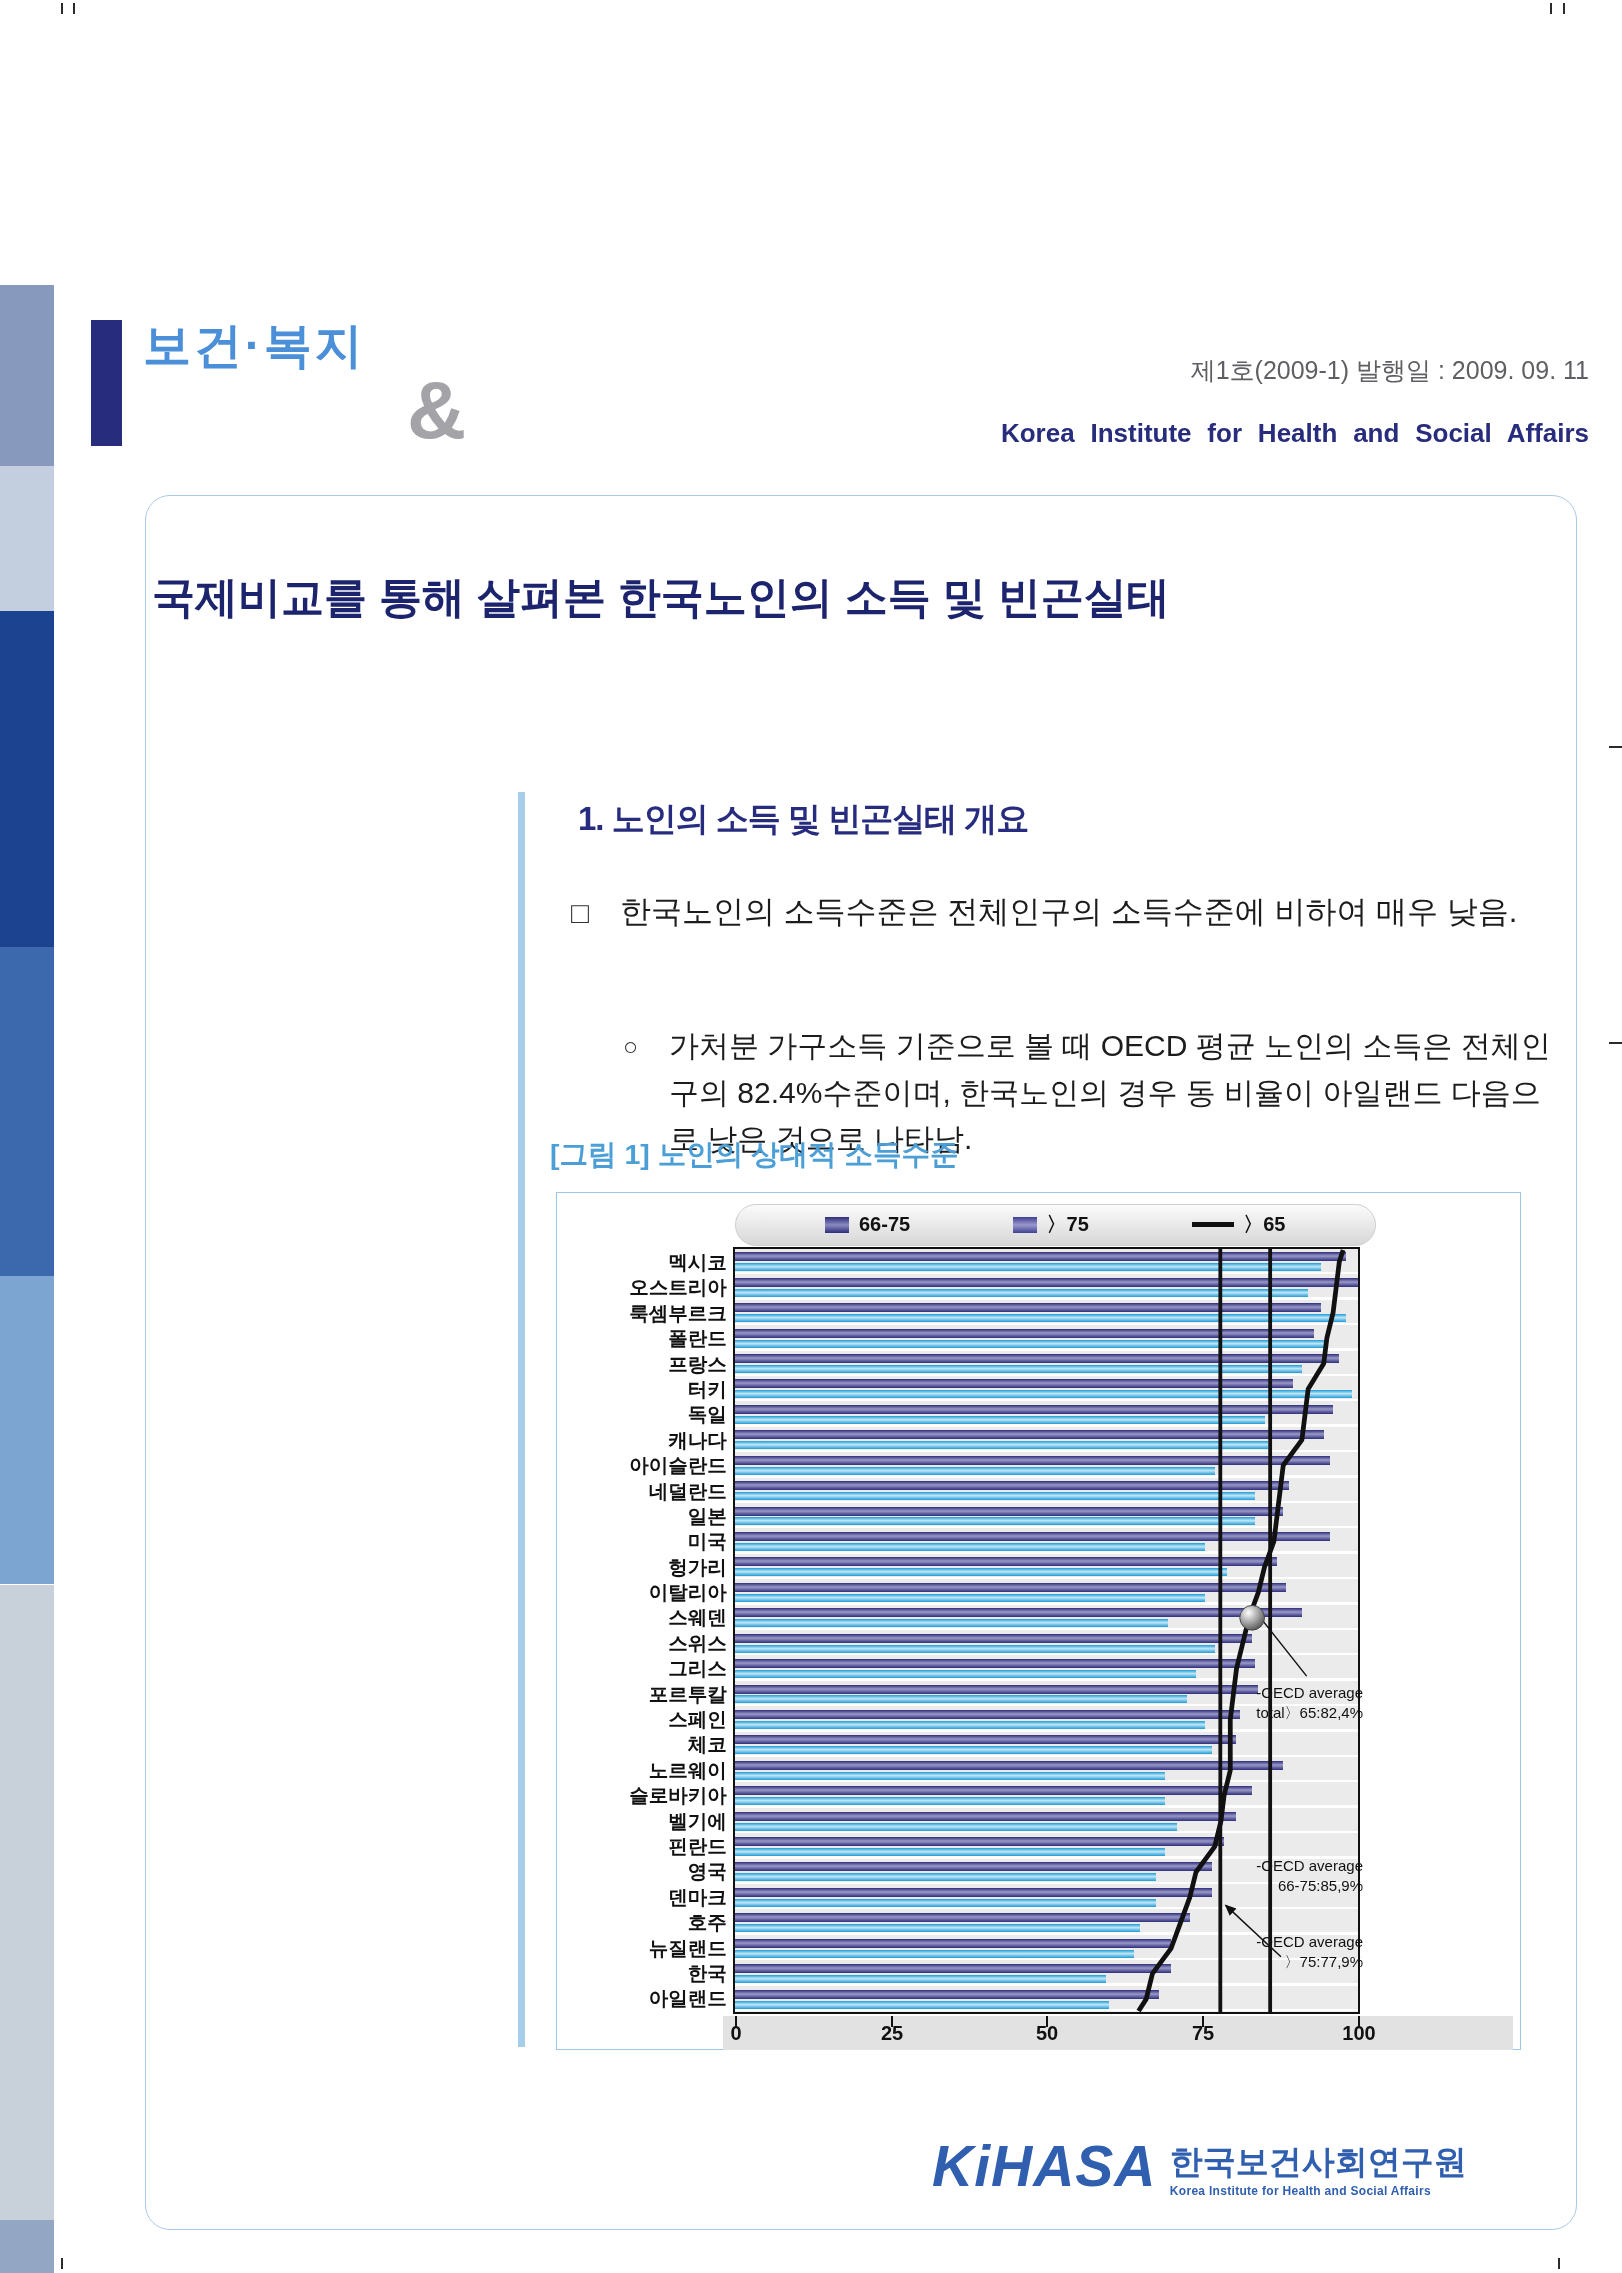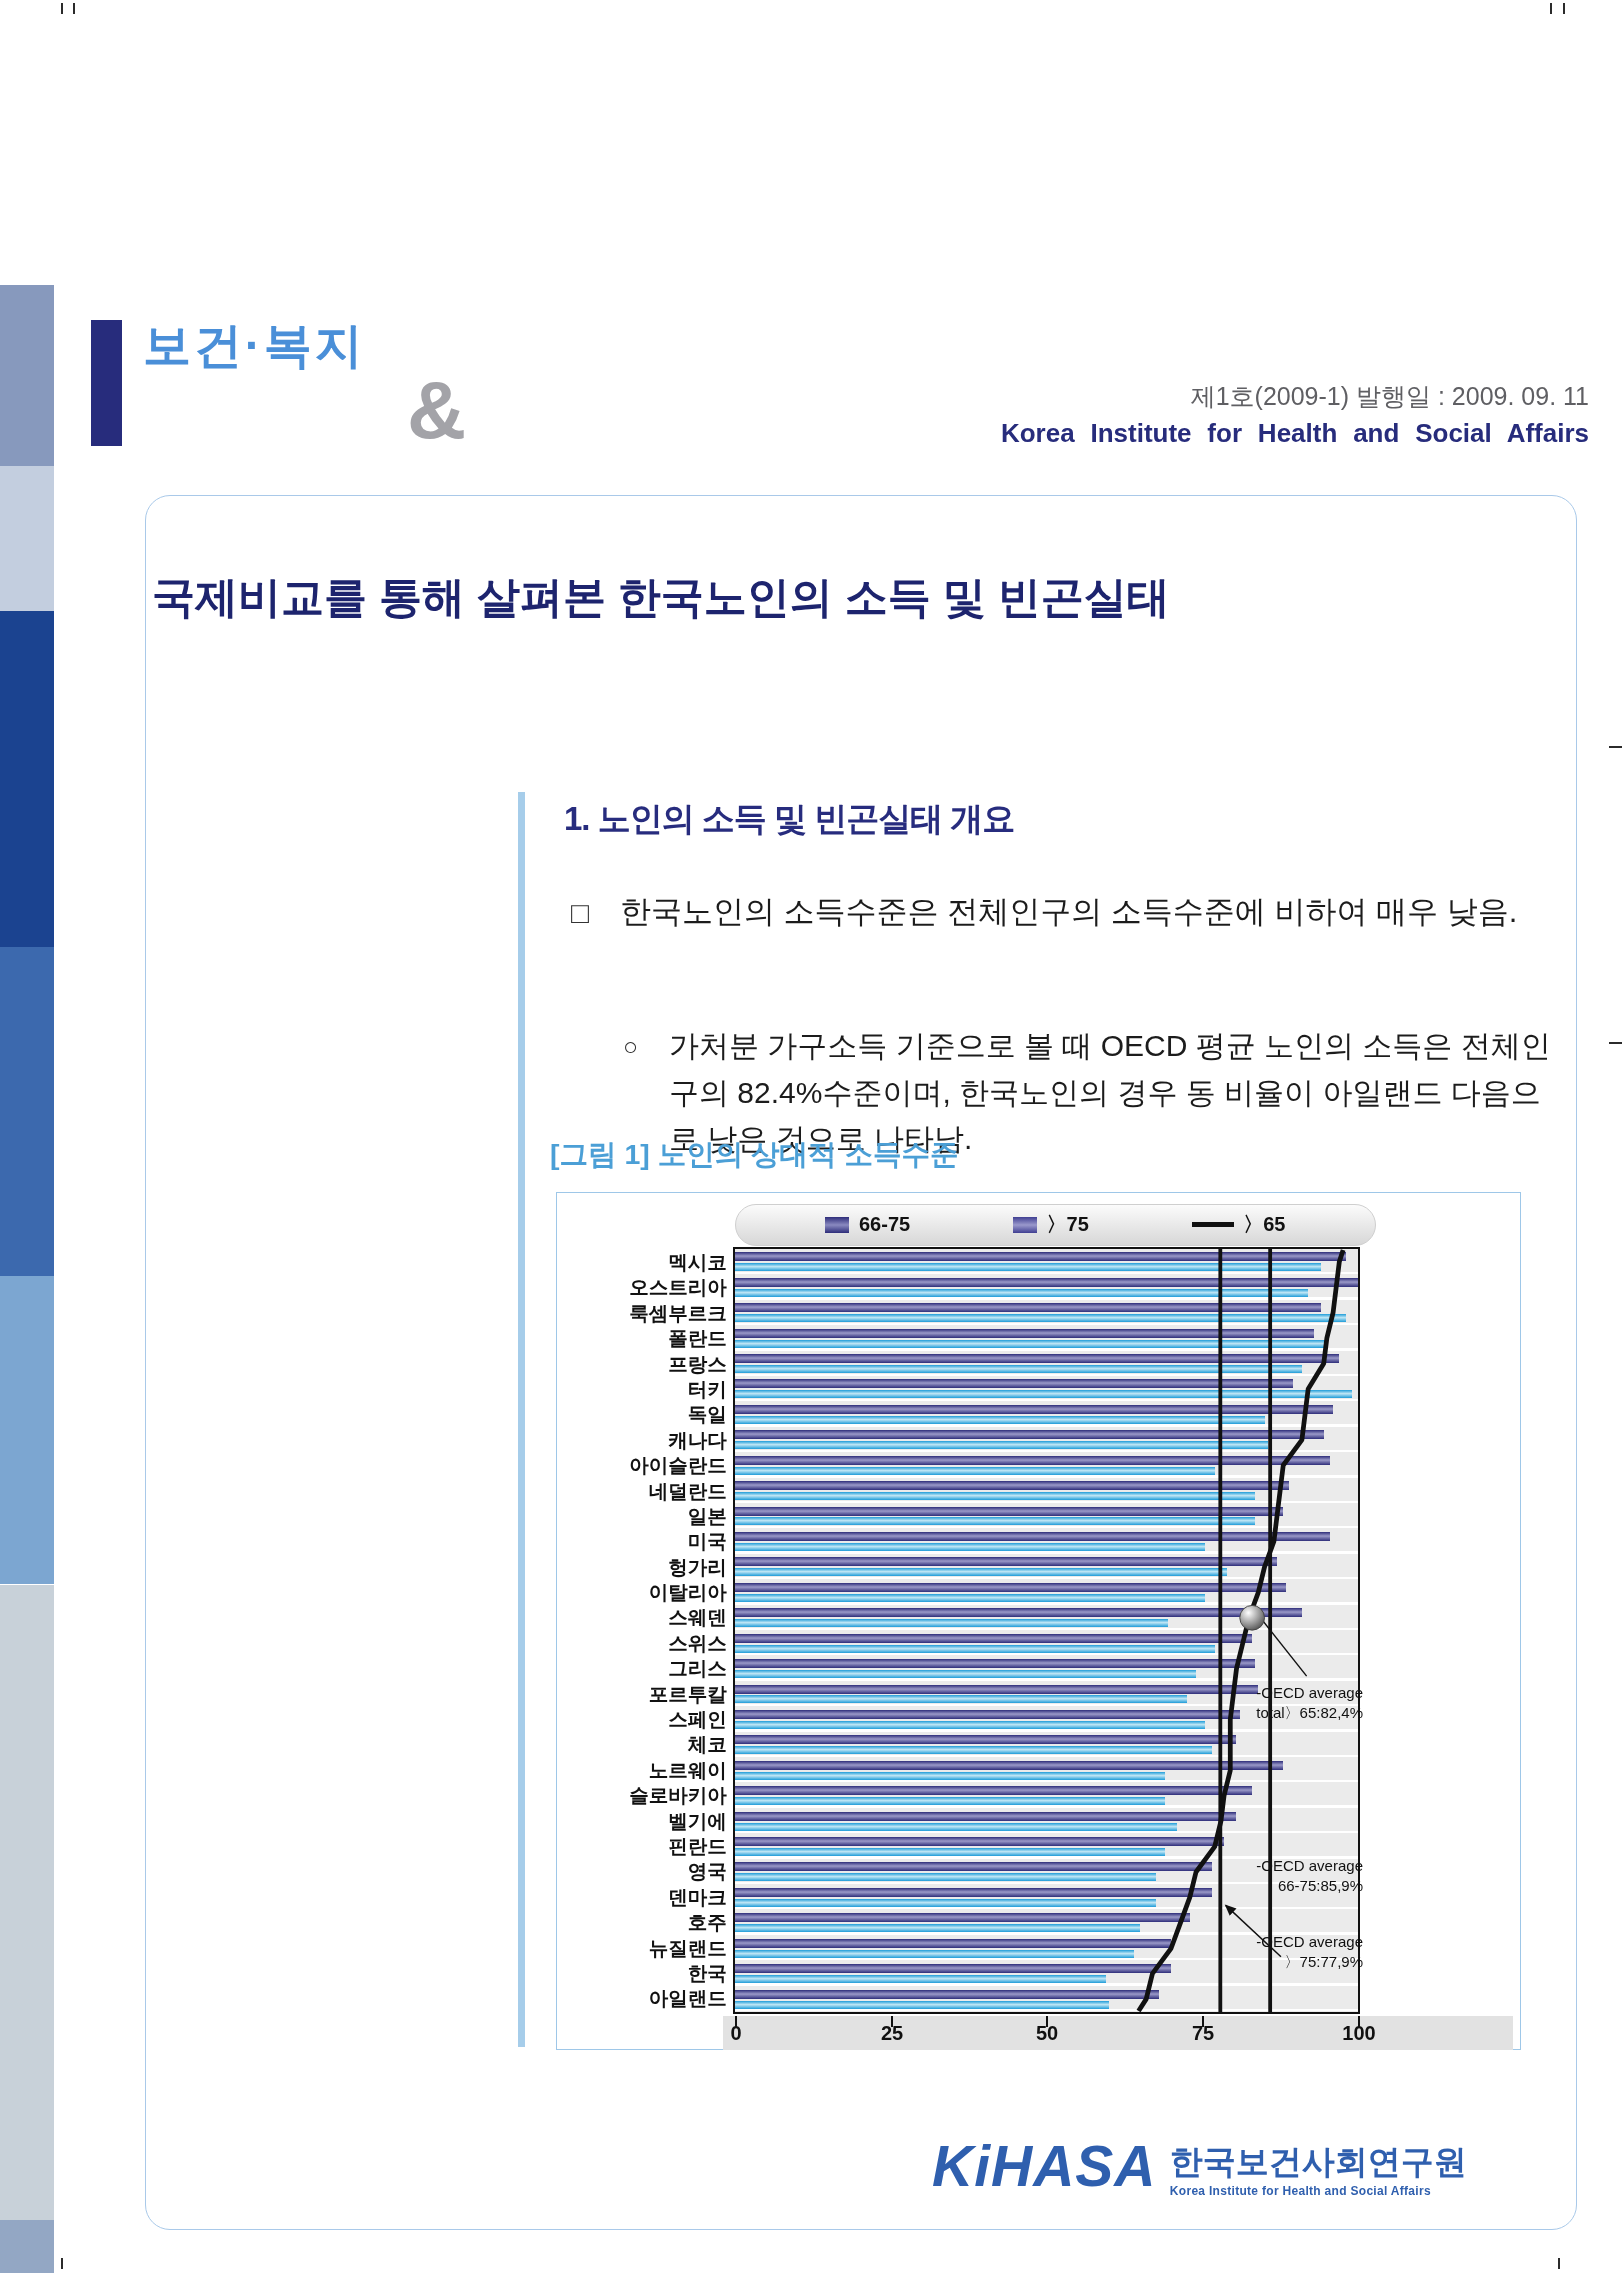--- a/index.html
+++ b/index.html
@@ -19,36 +19,36 @@
   .cropv{position:absolute;width:1.9px;height:11.4px;background:#2b2b2b;}
   .croph{position:absolute;width:13.3px;height:1.9px;background:#2b2b2b;}
 
   
   .iblock{position:absolute;left:91px;top:320px;width:31px;height:126px;background:#272c7c;}
   .brandkr{position:absolute;left:143px;top:314px;font-size:48px;font-weight:bold;color:#4a8fd8;letter-spacing:2.9px;}
   .ssue{position:absolute;left:129px;top:335px;font-size:99px;font-weight:bold;color:#272c7c;letter-spacing:-2.9px;}
   .amp{position:absolute;left:407px;top:363px;font-size:82px;font-weight:bold;color:#a3a3a8;}
   .focus{position:absolute;left:506px;top:335px;font-size:99px;font-weight:bold;color:#272c7c;letter-spacing:-1.9px;}
   .ksub{position:absolute;right:34px;top:418px;font-size:26px;font-weight:bold;color:#272c7c;word-spacing:8.6px;}
-  .iinfo{position:absolute;right:34px;top:380px;font-size:25px;color:#5f5f63;}
+  .iinfo{position:absolute;right:34px;top:354px;font-size:25px;color:#5f5f63;}
 
   
   .frame{position:absolute;left:145px;top:495px;width:1430px;height:1733px;border:1.9px solid #a9c9e9;border-radius:25px;}
 
   .title{position:absolute;left:152px;top:569px;width:1417px;text-align:left;font-size:43px;font-weight:bold;color:#1d246e;}
 
   
   .note{position:absolute;left:243px;top:797px;width:221px;}
   .notebar{height:12.4px;background:#9cb6ca;}
   .notebody{background:#e2e2e3;padding:15px 13.3px 21px 17px;}
   .notetext{font-family:"Liberation Serif", serif;font-style:italic;font-size:27.6px;line-height:1.42;color:#333;}
 
   .vrule{position:absolute;left:518px;top:792px;width:6.7px;height:1255px;background:#a6cdea;}
 
-  .h1{position:absolute;left:564px;top:797px;font-size:33px;font-weight:bold;color:#272c7e;letter-spacing:-1px;}
+  .h1{position:absolute;left:578px;top:797px;font-size:33px;font-weight:bold;color:#272c7e;letter-spacing:-1px;}
 
   .b1{position:absolute;left:571px;top:888px;width:989px;font-size:31px;color:#1c1c1c;line-height:1.55;}
   .b1 .sq{position:absolute;left:0;top:1.9px;font-size:29.5px;color:#333;}
   .b1 .txt{display:block;margin-left:49px;}
   .b2{position:absolute;left:623px;top:1023px;width:942px;font-size:30px;color:#1c1c1c;line-height:1.55;}
   .b2 .ci{position:absolute;left:0;top:3.8px;font-size:25px;color:#333;}
   .b2 .txt{display:block;margin-left:46px;}
 
   .figcap{position:absolute;left:550px;top:1136px;font-size:28.5px;font-weight:bold;color:#4b9fd6;}
 

